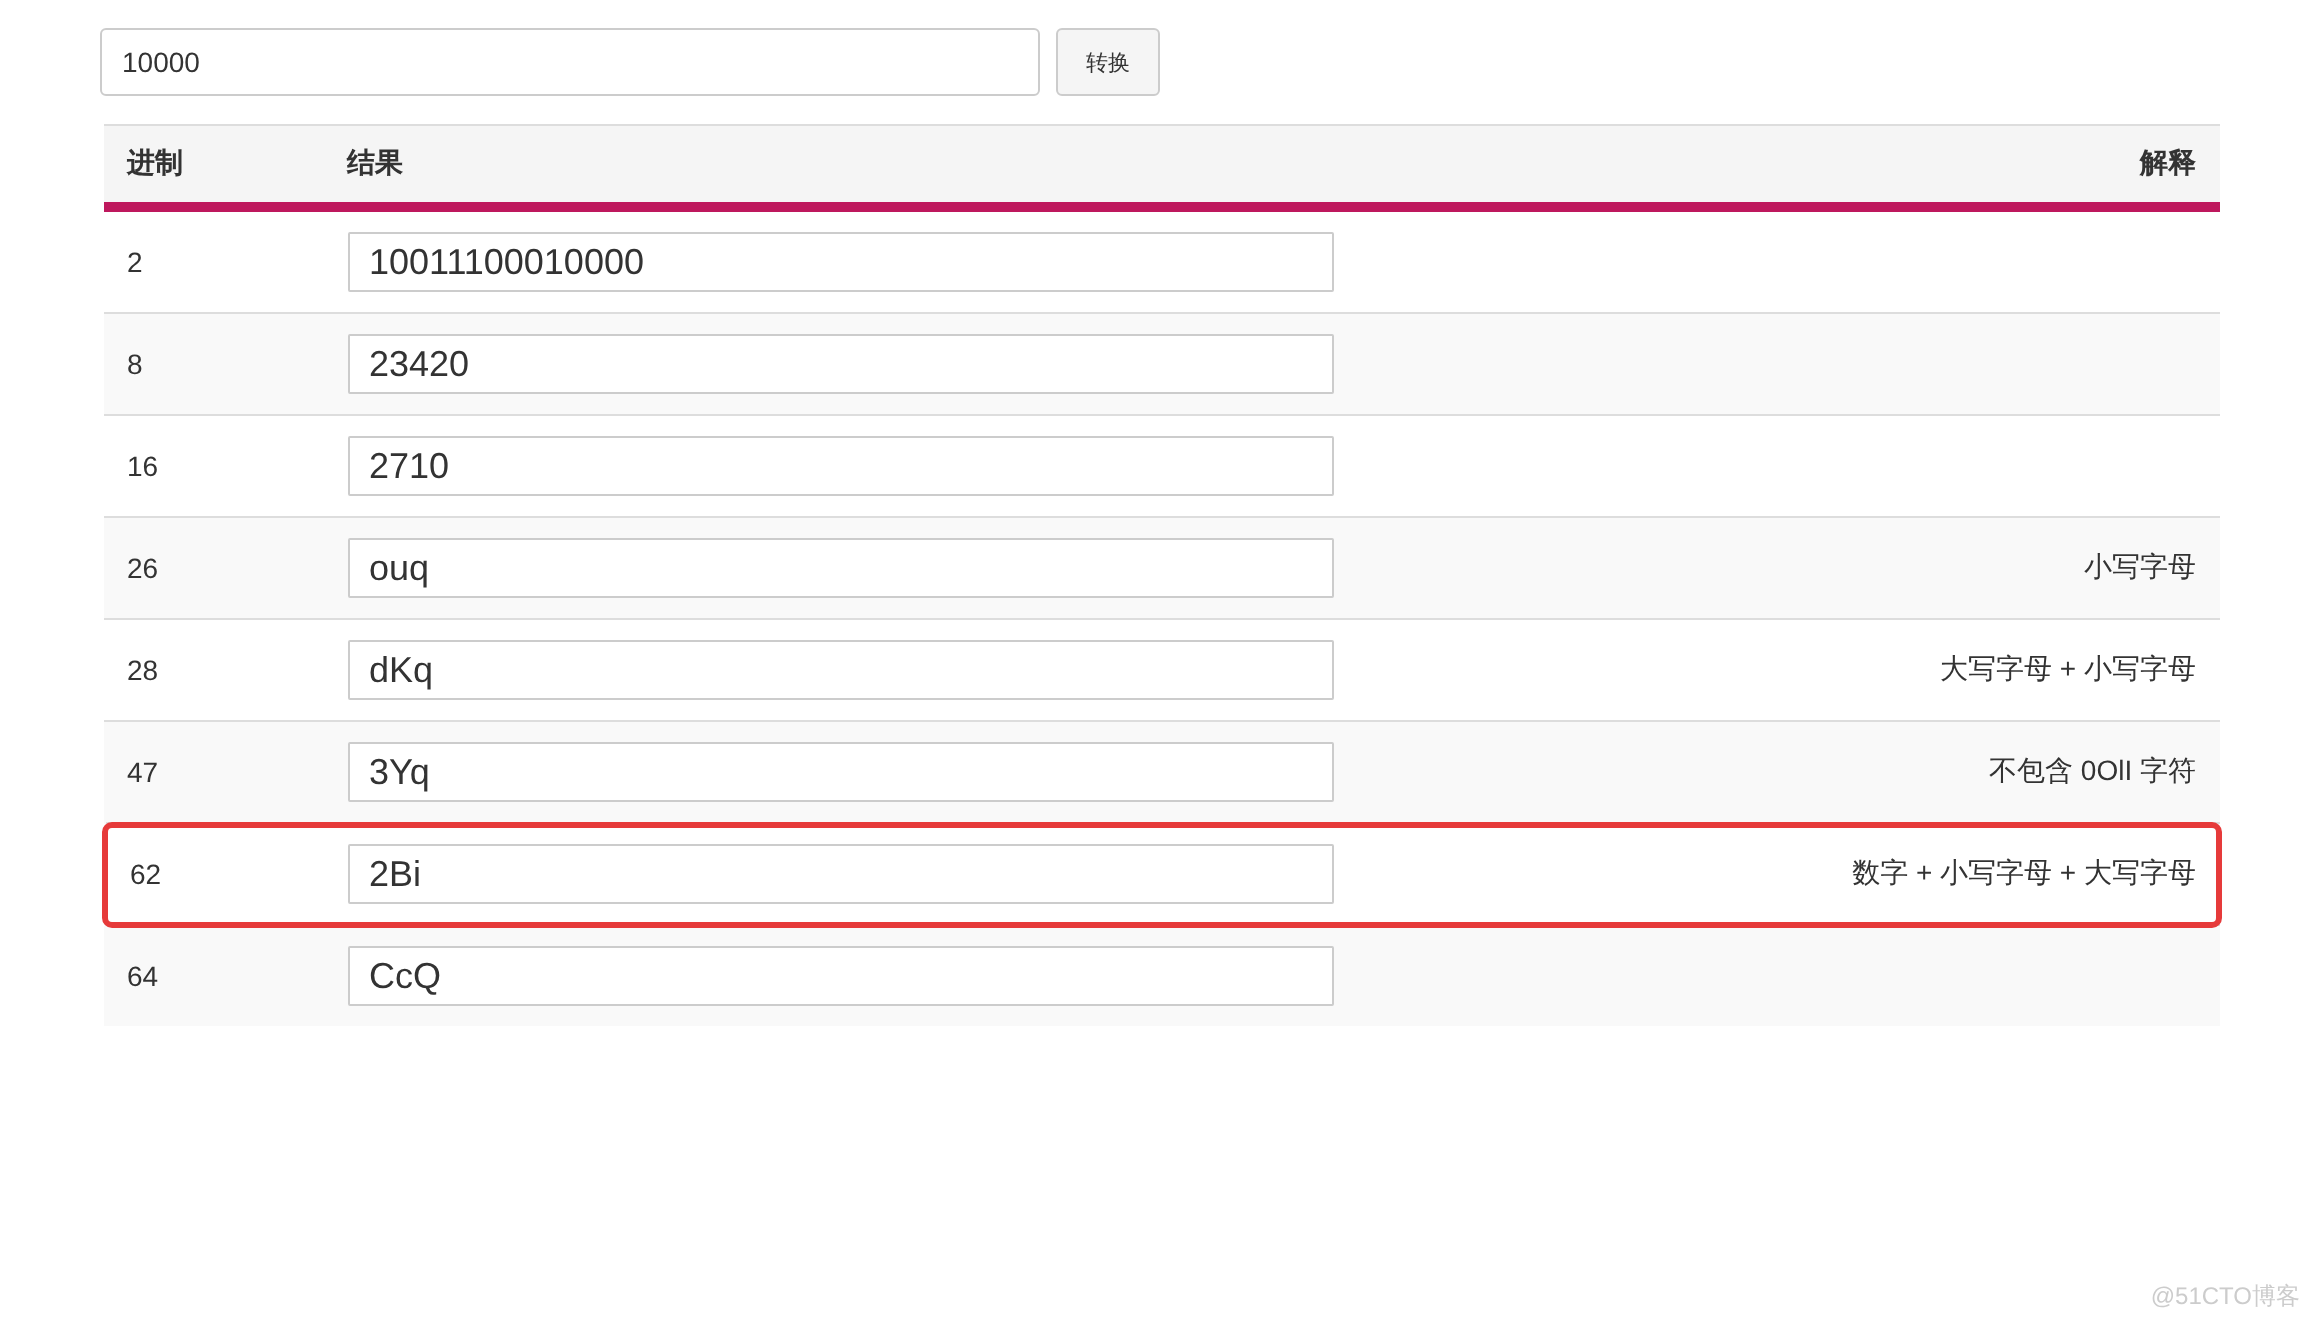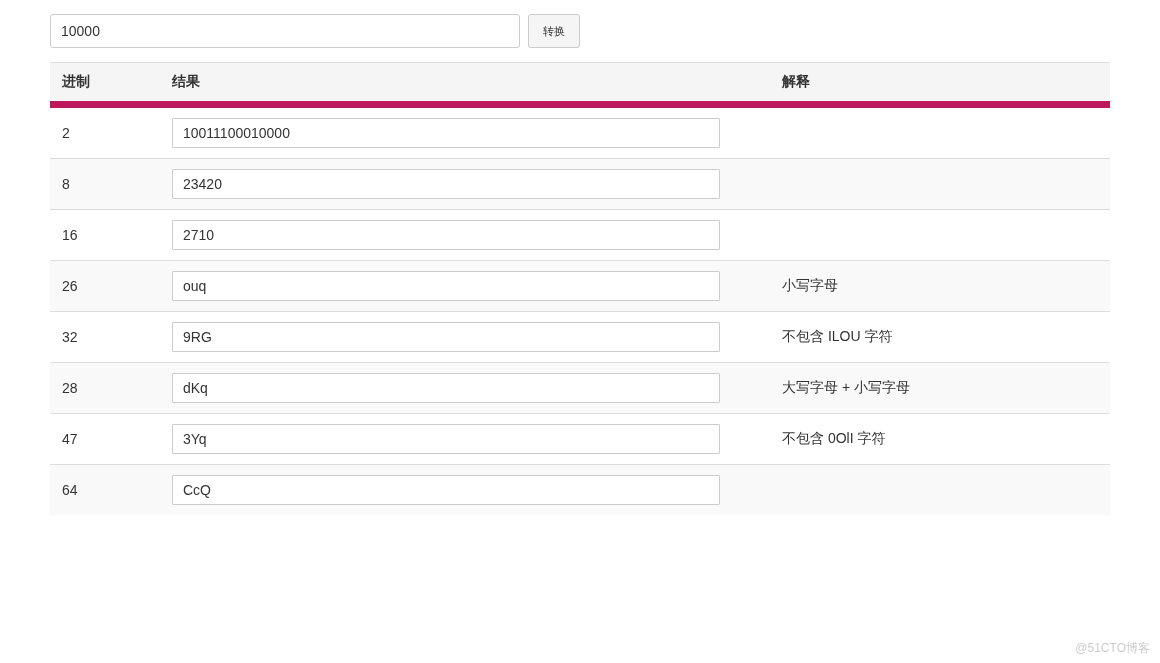--- a/index.html
+++ b/index.html
@@ -46,41 +46,42 @@
     th, td {
       text-align: left;
       padding: 10px 12px;
       border-top: 1px solid #ddd;
       vertical-align: middle;
     }
     th {
       background: #f5f5f5;
       font-weight: 600;
       color: #333;
-      border-bottom: 7px solid #be185d;
+      border-bottom: 5px solid #be185d;
     }
     tbody tr:nth-child(even) {
       background: #f9f9f9;
     }
     .col-base {
       width: 110px;
     }
     .col-result {
       width: 610px;
     }
     .col-desc {
       width: auto;
+      text-align: right;
     }
     .result-input {
-      width: 548px;
+      width: 493px;
       height: 30px;
       padding: 4px 10px;
       border: 1px solid #ccc;
       border-radius: 1px;
-      font-size: 14px;
+      font-size: 18px;
       color: #333;
       background: #fff;
     }
     tr.highlighted {
       outline: 3px solid #e63a3a;
       outline-offset: -2px;
       border-radius: 4px;
     }
     tr.highlighted td:first-child {
       border-left: 3px solid transparent;
@@ -126,33 +127,33 @@
         <td class="col-base">16</td>
         <td class="col-result"><input type="text" class="result-input" value="2710" style=""></td>
         <td class="col-desc"></td>
       </tr>
       <tr>
         <td class="col-base">26</td>
         <td class="col-result"><input type="text" class="result-input" value="ouq" style=""></td>
         <td class="col-desc">小写字母</td>
       </tr>
       <tr>
-        <td class="col-base">32</td>
-        <td class="col-result"><input type="text" class="result-input" value="9RG" style=""></td>
-        <td class="col-desc">不包含 ILOU 字符</td>
-      </tr>
-      <tr>
         <td class="col-base">28</td>
         <td class="col-result"><input type="text" class="result-input" value="dKq" style=""></td>
         <td class="col-desc">大写字母 + 小写字母</td>
       </tr>
       <tr>
         <td class="col-base">47</td>
         <td class="col-result"><input type="text" class="result-input" value="3Yq" style=""></td>
         <td class="col-desc">不包含 0OlI 字符</td>
+      </tr>
+      <tr class="highlighted">
+        <td class="col-base">62</td>
+        <td class="col-result"><input type="text" class="result-input" value="2Bi" style=""></td>
+        <td class="col-desc">数字 + 小写字母 + 大写字母</td>
       </tr>
       <tr>
         <td class="col-base">64</td>
         <td class="col-result"><input type="text" class="result-input" value="CcQ" style=""></td>
         <td class="col-desc"></td>
       </tr>
     </tbody>
 </table>
 
 <div class="watermark">@51CTO博客</div>

